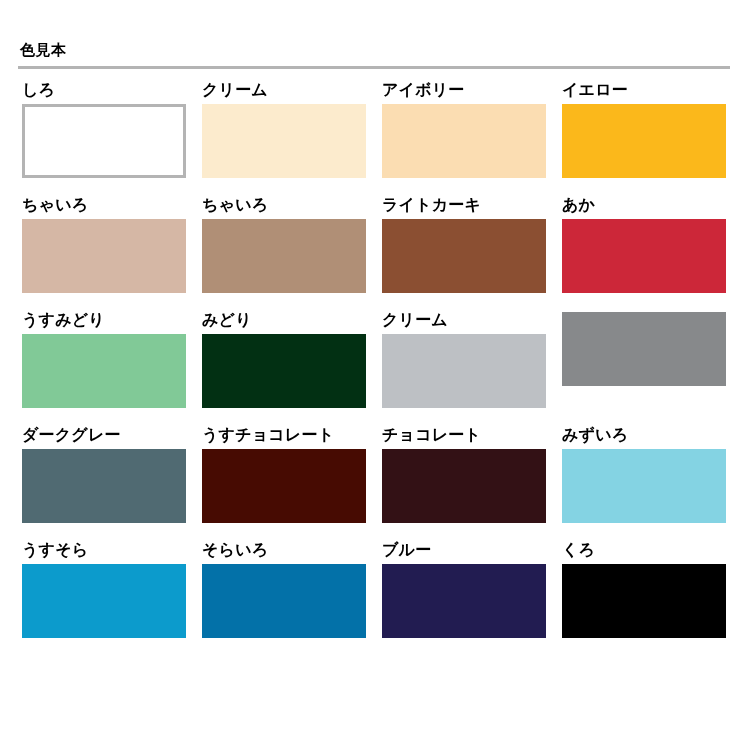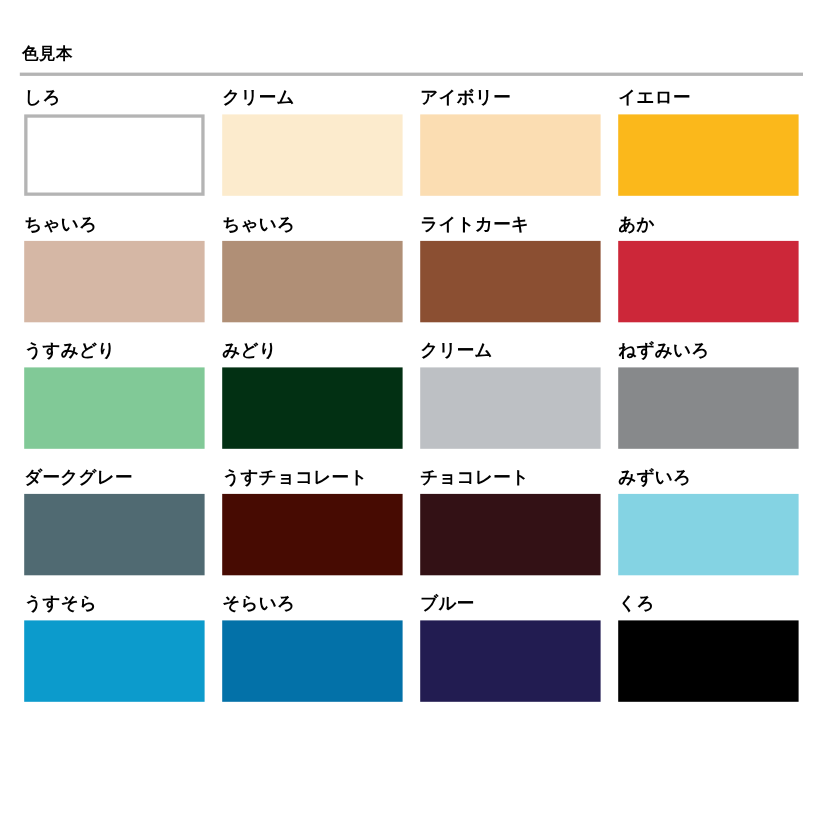--- a/index.html
+++ b/index.html
@@ -151,21 +151,20 @@
         </div>
         <div class="cell">
           <div class="swatch-label">みどり</div>
           <div class="swatch" style="background: rgb(2, 48, 19);"></div>
         </div>
         <div class="cell">
           <div class="swatch-label">クリーム</div>
           <div class="swatch" style="background: rgb(189, 192, 196);"></div>
         </div>
         <div class="cell">
-          <div class="swatch-label">ねずみいろ</div>
           <div class="swatch" style="background: rgb(135, 137, 139);"></div>
         </div>
       </div>
       <div class="row">
         <div class="cell">
           <div class="swatch-label">ダークグレー</div>
           <div class="swatch" style="background: rgb(80, 106, 114);"></div>
         </div>
         <div class="cell">
           <div class="swatch-label">うすチョコレート</div>

